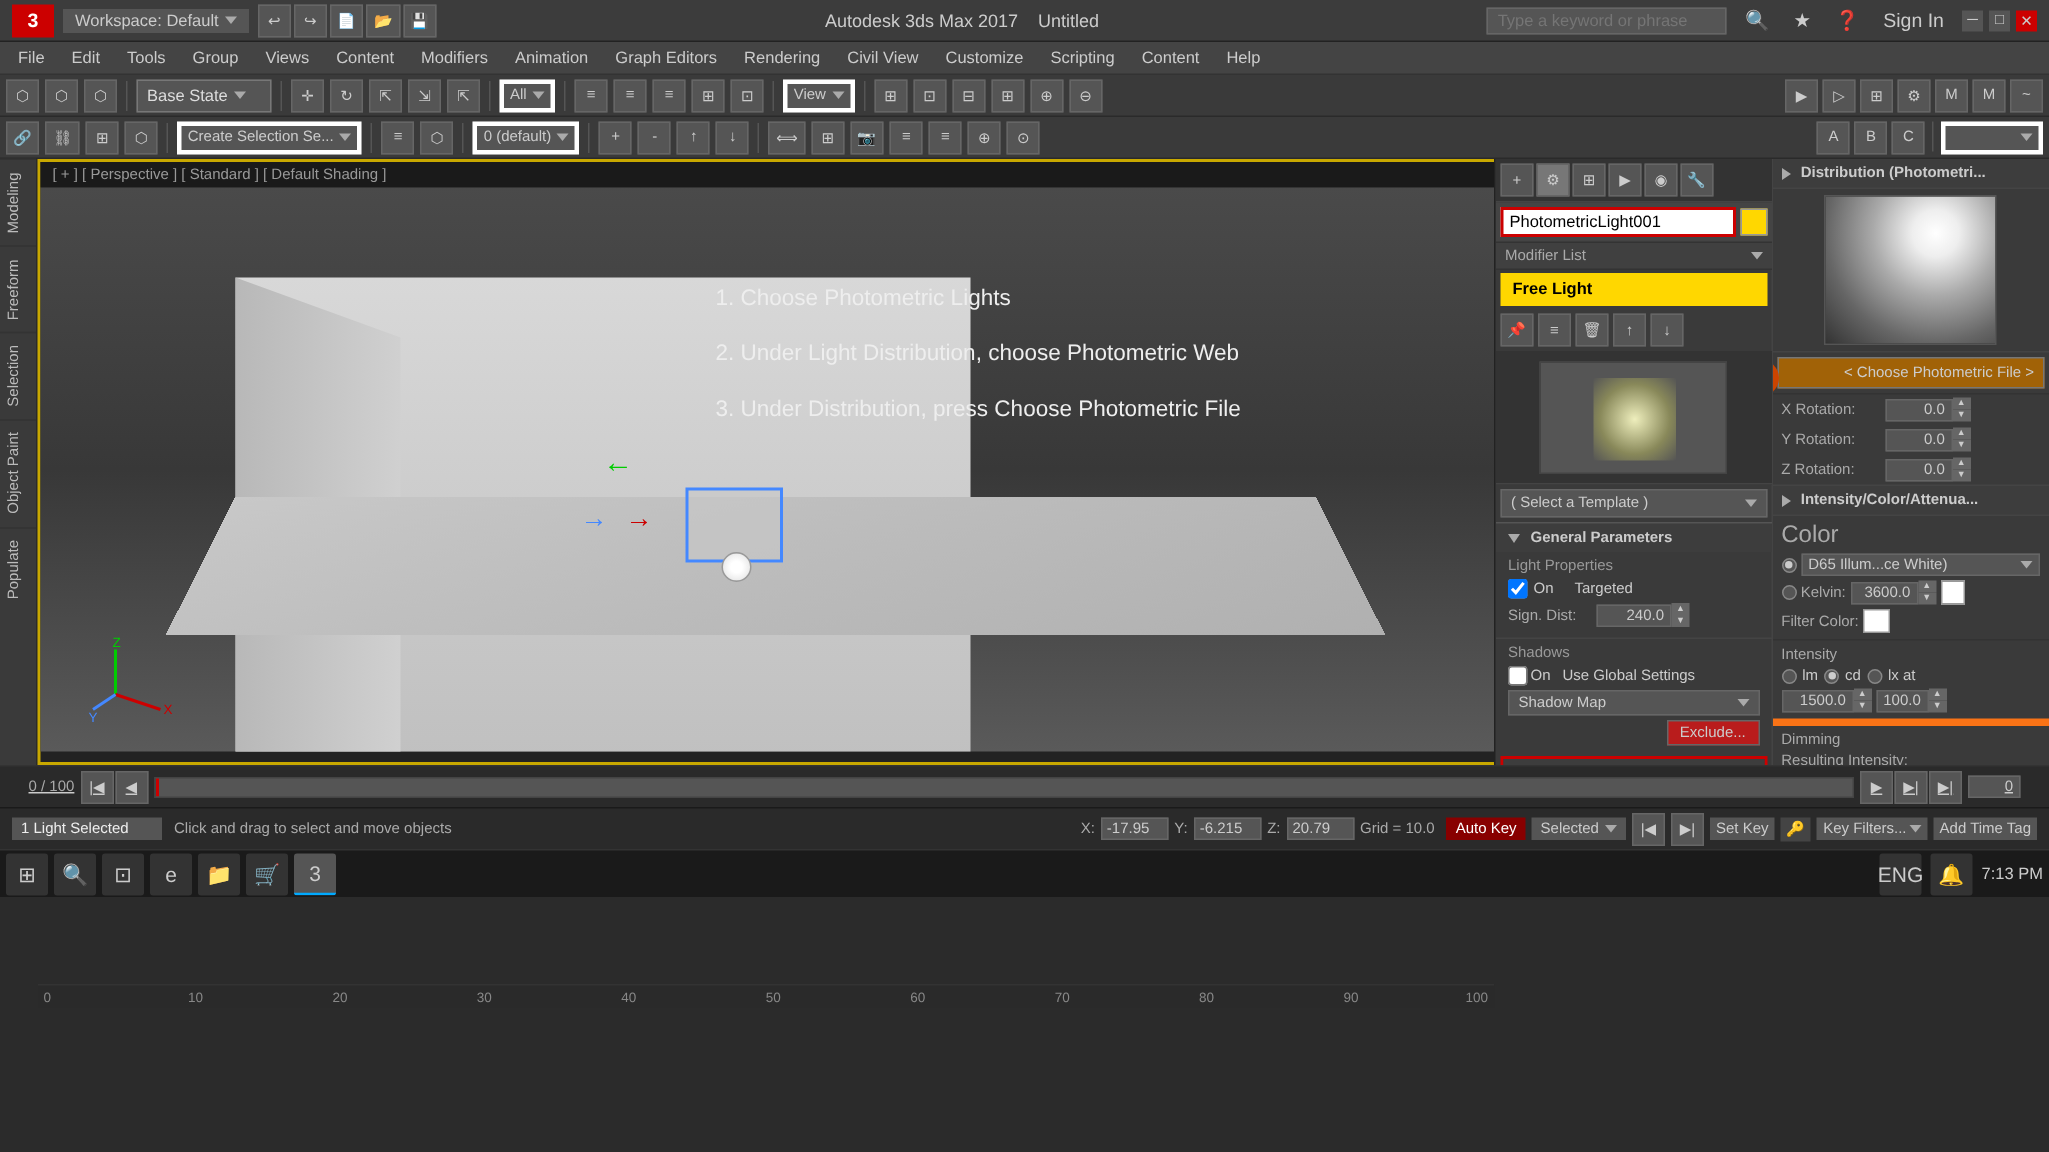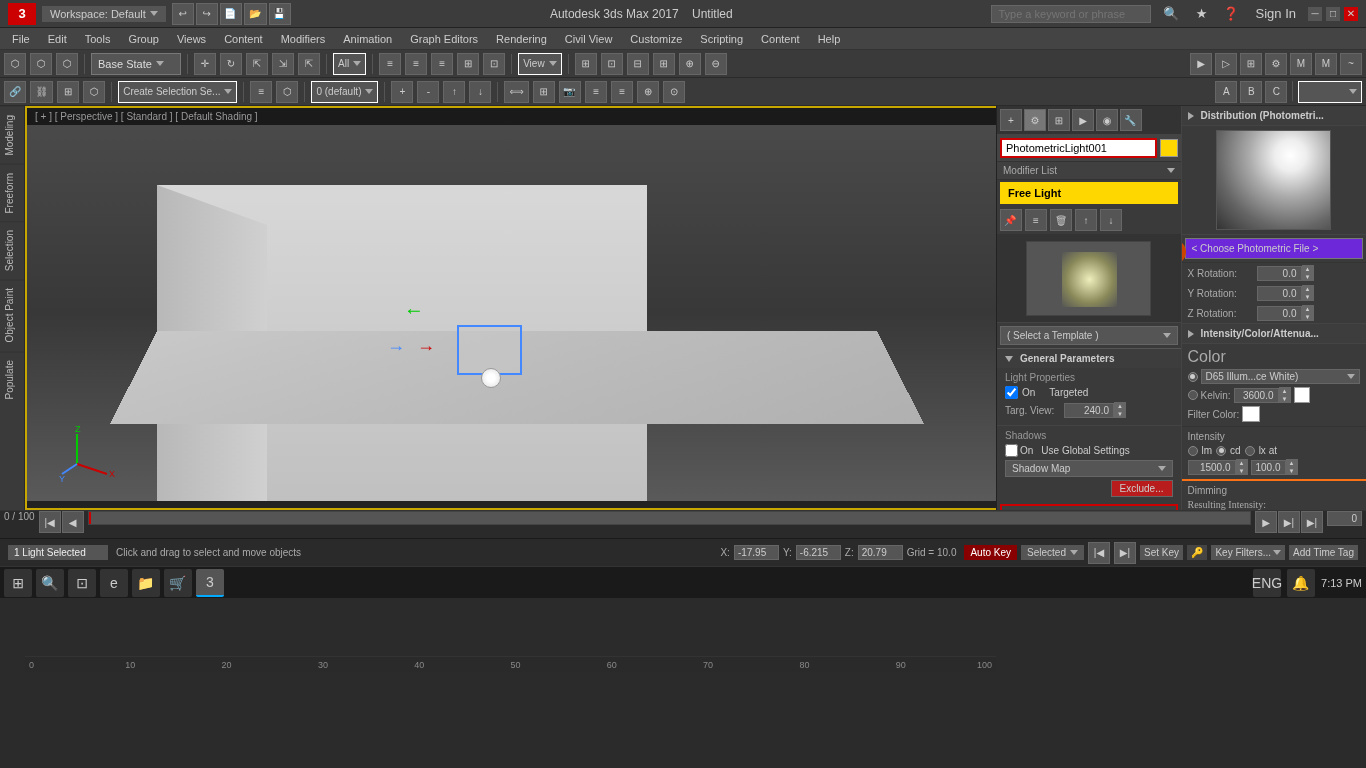--- a/index.html
+++ b/index.html
@@ -18,21 +18,21 @@
     .win-btn { width: 14px; height: 14px; display: flex; align-items: center; justify-content: center; font-size: 10px; color: #ccc; background: #555; cursor: pointer; }
 
     
     #menubar { height: 22px; background: #444; display: flex; align-items: center; padding: 0 4px; gap: 2px; border-bottom: 1px solid #333; }
     .menu-item { padding: 2px 8px; color: #ccc; cursor: pointer; font-size: 11px; }
 
     
     #toolbar1 { height: 28px; background: #3a3a3a; display: flex; align-items: center; padding: 0 4px; gap: 4px; border-bottom: 1px solid #2a2a2a; }
     .tb-btn { background: #555; border: 1px solid #666; padding: 2px 4px; color: #ccc; font-size: 10px; cursor: pointer; display: flex; align-items: center; justify-content: center; min-width: 22px; height: 22px; }
     .tb-separator { width: 1px; height: 20px; background: #555; margin: 0 2px; }
-    .tb-dropdown { background: #555; border: 1px solid #ffffff; padding: 2px 4px; color: #ccc; font-size: 10px; height: 22px; display: flex; align-items: center; gap: 4px; cursor: pointer; }
+    .tb-dropdown { background: #555; border: 3px solid #ffffff; padding: 2px 4px; color: #ccc; font-size: 10px; height: 22px; display: flex; align-items: center; gap: 4px; cursor: pointer; }
     #basestate-dropdown { background: #555; border: 1px solid #777; padding: 1px 6px; color: #ddd; font-size: 11px; height: 22px; display: flex; align-items: center; gap: 4px; min-width: 90px; }
 
     
     #toolbar2 { height: 28px; background: #3a3a3a; display: flex; align-items: center; padding: 0 4px; gap: 4px; border-bottom: 1px solid #2a2a2a; }
 
     
     #main { display: flex; height: calc(768px - 28px - 22px - 28px - 28px - 28px - 28px); }
 
     
     #left-sidebar { width: 25px; background: #3a3a3a; display: flex; flex-direction: column; border-right: 1px solid #2a2a2a; }
@@ -251,20 +251,25 @@
 
       <div style="position:absolute;left:430px;top:200px;width:65px;height:50px;border:2px solid #4488ff;background:rgba(200,200,200,0.6);">
 
         <div style="position:absolute;bottom:-15px;left:22px;width:20px;height:20px;background:radial-gradient(circle,#fff 30%,#ddd 100%);border-radius:50%;border:1px solid #999;"></div>
       </div>
 
       <div style="position:absolute;left:380px;top:175px;color:#00cc00;font-size:20px;transform:rotate(-90deg);">↑</div>
       <div style="position:absolute;left:390px;top:210px;color:#cc0000;font-size:18px;">→</div>
       <div style="position:absolute;left:360px;top:210px;color:#4488ff;font-size:18px;">→</div>
 
+      <div style="position:absolute;top:60px;left:450px;color:#eee;font-size:15px;line-height:1.8;">
+        <div>1. Choose Photometric Lights</div>
+        <div style="margin-top:10px;">2. Under Light Distribution, choose Photometric Web</div>
+        <div style="margin-top:10px;">3. Under Distribution, press Choose Photometric File</div>
+      </div>
 
       <div class="vp-num" style="right:15px;top:15px;">1</div>
       <div class="vp-num" style="right:15px;bottom:80px;">2</div>
 
       <div style="position:absolute;bottom:15px;left:30px;">
         <svg width="60" height="60">
           <line x1="20" y1="40" x2="20" y2="10" stroke="#00cc00" stroke-width="2"></line>
           <line x1="20" y1="40" x2="50" y2="50" stroke="#cc0000" stroke-width="2"></line>
           <line x1="20" y1="40" x2="5" y2="50" stroke="#4488ff" stroke-width="2"></line>
           <text x="18" y="8" fill="#00cc00" font-size="9">Z</text>
@@ -274,21 +279,21 @@
       </div>
     </div>
   </div>
 
 </div>
 
 <style>
   #main { position: relative; }
 </style>
 
-<div id="bottom-area" style="height:28px;background:#2a2a2a;display:flex;align-items:flex-start;padding:0 4px;gap:4px;border-top:1px solid #333;">
+<div id="bottom-area" style="height:28px;background:#2a2a2a;display:flex;align-items:center;padding:0 19px;gap:4px;border-top:1px solid #333;text-decoration:underline;">
   <div style="color:#aaa;font-size:10px;display:flex;align-items:center;gap:2px;">
     <span>0 / 100</span>
   </div>
   <div style="display:flex;gap:1px;">
     <div class="tb-btn">|◀</div>
     <div class="tb-btn">◀</div>
   </div>
   <div id="timeline-bar" style="flex:1;height:14px;background:#555;position:relative;border:1px solid #444;">
     <div style="position:absolute;top:0;bottom:0;left:0;width:2px;background:#c00;"></div>
 
@@ -406,21 +411,21 @@
     </div>
 
     <div style="padding:4px 8px;">
       <div style="color:#999;font-size:10px;margin-bottom:3px;">Light Properties</div>
       <div style="display:flex;align-items:center;gap:4px;margin-bottom:3px;">
         <input type="checkbox" checked="" style="">
         <span style="color:#ccc;font-size:10px;">On</span>
         <span style="margin-left:10px;color:#ccc;font-size:10px;">Targeted</span>
       </div>
       <div style="display:flex;align-items:center;gap:4px;margin-bottom:3px;">
-        <span style="color:#aaa;font-size:10px;min-width:55px;">Targ. View:</span>
+        <span style="color:#aaa;font-size:10px;min-width:55px;">Sign. Dist:</span>
         <div class="num-input-group">
           <input type="text" class="num-input" style="width: 50px;" value="240.0">
           <div class="spinner-btns">
             <button class="spin-up">▲</button>
             <button class="spin-dn">▼</button>
           </div>
         </div>
       </div>
     </div>
 
@@ -459,21 +464,21 @@
     </div>
 
     <div style="padding:4px;display:flex;justify-content:center;border-bottom:1px solid #444;">
       <div style="width:115px;height:100px;background:#2a2a2a;border:1px solid #555;overflow:hidden;">
         <div style="width:100%;height:100%;background:radial-gradient(ellipse at 65% 25%, #ffffff 0%, #eeeeee 15%, #aaaaaa 40%, #666666 70%, #333333 100%);"></div>
       </div>
     </div>
 
     <div style="position:relative;">
       <div style="position:absolute;left:-20px;top:2px;width:24px;height:24px;background:#cc4400;border-radius:50%;color:white;display:flex;align-items:center;justify-content:center;font-size:13px;font-weight:bold;">3</div>
-      <div style="background:#6d28d9;border:1px solid #777;padding:4px 6px;color:#ccc;font-size:10px;text-align:left;margin:3px;cursor:pointer;">&lt; Choose Photometric File &gt;</div>
+      <div style="background:#a16207;border:1px solid #777;padding:4px 6px;color:#ccc;font-size:10px;text-align:right;margin:3px;cursor:pointer;">&lt; Choose Photometric File &gt;</div>
     </div>
 
     <div style="padding:2px 6px;display:flex;align-items:center;gap:4px;border-top:1px solid #333;">
       <span style="color:#aaa;font-size:10px;min-width:65px;">X Rotation:</span>
       <div class="num-input-group">
         <input type="text" class="num-input" style="width: 45px;" value="0.0">
         <div class="spinner-btns">
           <button class="spin-up">▲</button>
           <button class="spin-dn">▼</button>
         </div>
@@ -527,21 +532,21 @@
           </div>
         </div>
         <div style="width:16px;height:16px;background:#fff;border:1px solid #999;cursor:pointer;"></div>
       </div>
       <div style="display:flex;align-items:center;gap:3px;">
         <span style="color:#aaa;font-size:10px;">Filter Color:</span>
         <div style="width:18px;height:16px;background:#fff;border:1px solid #999;cursor:pointer;"></div>
       </div>
     </div>
 
-    <div style="padding:4px 6px;border-bottom:2px solid #f97316;">
+    <div style="padding:4px 6px;border-bottom:5px solid #f97316;">
       <div style="color:#aaa;font-size:10px;margin-bottom:3px;">Intensity</div>
       <div style="display:flex;align-items:center;gap:4px;margin-bottom:3px;">
         <div style="width:10px;height:10px;border-radius:50%;border:1px solid #888;background:#555;"></div>
         <span style="color:#ccc;font-size:10px;">lm</span>
         <div style="width:10px;height:10px;border-radius:50%;border:1px solid #888;background:#555;display:flex;align-items:center;justify-content:center;">
           <div style="width:5px;height:5px;border-radius:50%;background:#ccc;"></div>
         </div>
         <span style="color:#ccc;font-size:10px;">cd</span>
         <div style="width:10px;height:10px;border-radius:50%;border:1px solid #888;background:#555;"></div>
         <span style="color:#ccc;font-size:10px;">lx at</span>
@@ -559,21 +564,21 @@
           <div class="spinner-btns">
             <button class="spin-up">▲</button>
             <button class="spin-dn">▼</button>
           </div>
         </div>
       </div>
     </div>
 
     <div style="padding:4px 6px;border-bottom:1px solid #333;">
       <div style="color:#aaa;font-size:10px;margin-bottom:3px;">Dimming</div>
-      <div style="color:#aaa;font-size:10px;margin-bottom:2px;font-family:Liberation Serif, serif;">Resulting Intensity:</div>
+      <div style="color:#aaa;font-size:10px;margin-bottom:2px;">Resulting Intensity:</div>
       <div style="color:#ccc;font-size:10px;margin-bottom:2px;">1500.0 cd</div>
 
     </div>
 
   </div>
 </div>
 
 <div style="position:fixed;bottom:96px;left:25px;right:370px;height:16px;background:#2a2a2a;display:flex;align-items:center;padding:0 4px;z-index:50;border-top:1px solid #333;">
   <div style="flex:1;position:relative;height:10px;">
     <div style="position:absolute;left:0%;top:0;color:#888;font-size:9px;">0</div>

